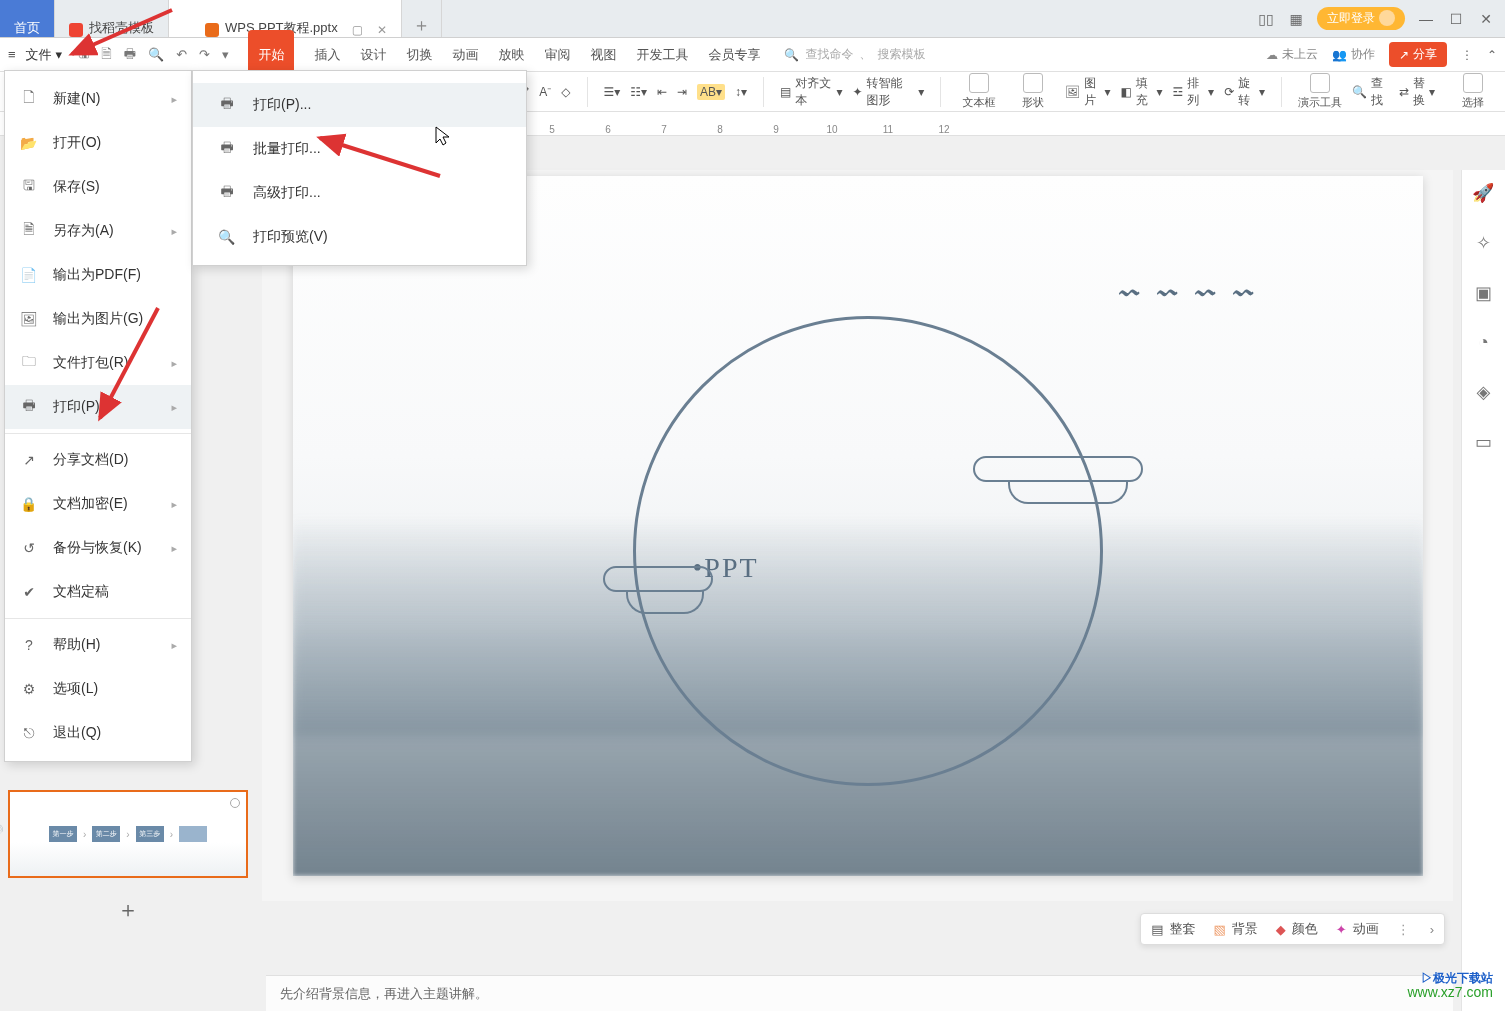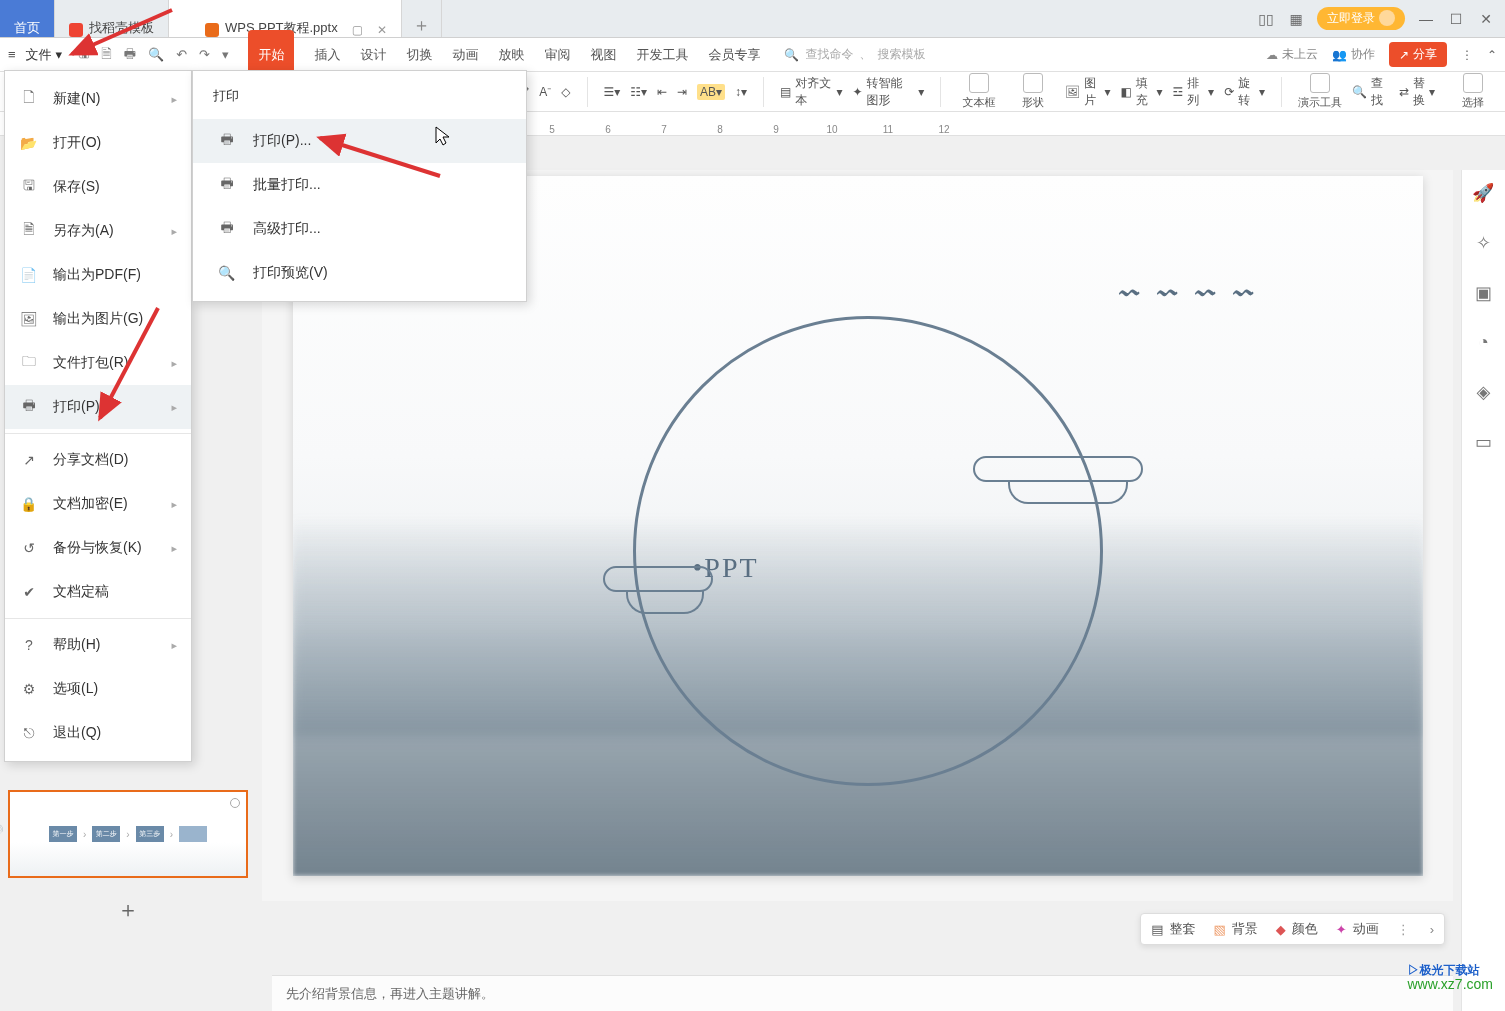--- a/index.html
+++ b/index.html
@@ -100,24 +100,24 @@
 
 .right-rail { position:absolute; right:0; top:170px; width:44px; background:#fff; border-left:1px solid #e4e4e4; bottom:0; display:flex; flex-direction:column; align-items:center; padding-top:12px; gap:28px; color:#777; font-size:18px; }
 
 
 .slide-actions { position:absolute; right:60px; bottom:66px; background:#fff; border:1px solid #ddd; border-radius:4px; display:flex; align-items:center; padding:6px 10px; gap:18px; font-size:13px; color:#555; box-shadow:0 2px 6px rgba(0,0,0,.1); }
 .slide-actions .sa { display:flex; align-items:center; gap:6px; }
 .slide-actions .dot-menu { color:#999; letter-spacing:2px; }
 .slide-actions .nav { color:#888; }
 
 
-.statusbar { position:absolute; left:272px; right:52px; bottom:0; height:36px; background:#fcfcfc; border-top:1px solid #e0e0e0; display:flex; align-items:center; padding:4px 14px; font-size:13px; color:#666; }
-
-
-.watermark { position:absolute; right:12px; bottom:20px; font-size:12px; text-align:left; line-height:14px; z-index:40; }
+.statusbar { position:absolute; left:266px; right:52px; bottom:0; height:36px; background:#fcfcfc; border-top:1px solid #e0e0e0; display:flex; align-items:center; padding:4px 14px; font-size:13px; color:#666; }
+
+
+.watermark { position:absolute; right:12px; bottom:12px; font-size:12px; text-align:right; line-height:14px; z-index:40; }
 .watermark .l1 { color:#1e60c9; font-weight:bold; text-shadow:0 0 2px #fff; }
 .watermark .l2 { color:#2aa02a; font-size:14px; }
 </style>
 </head>
 <body>
 
 <div class="titlebar">
   <div class="tab home">
       <span>首页</span>
     </div>
@@ -313,21 +313,20 @@
       <span class="fi">⚙</span>
       <span>选项(L)</span>
     </div>
   <div class="item">
       <span class="fi">⎋</span>
       <span>退出(Q)</span>
     </div>
 </div>
 
 <div class="print-menu">
-  <div class="pm-title">打印</div>
   <div class="pm-item hover">
       <span class="pi">🖶</span>
       <span>打印(P)...</span>
     </div>
   <div class="pm-item">
       <span class="pi">🖶</span>
       <span>批量打印...</span>
     </div>
   <div class="pm-item">
       <span class="pi">🖶</span>

